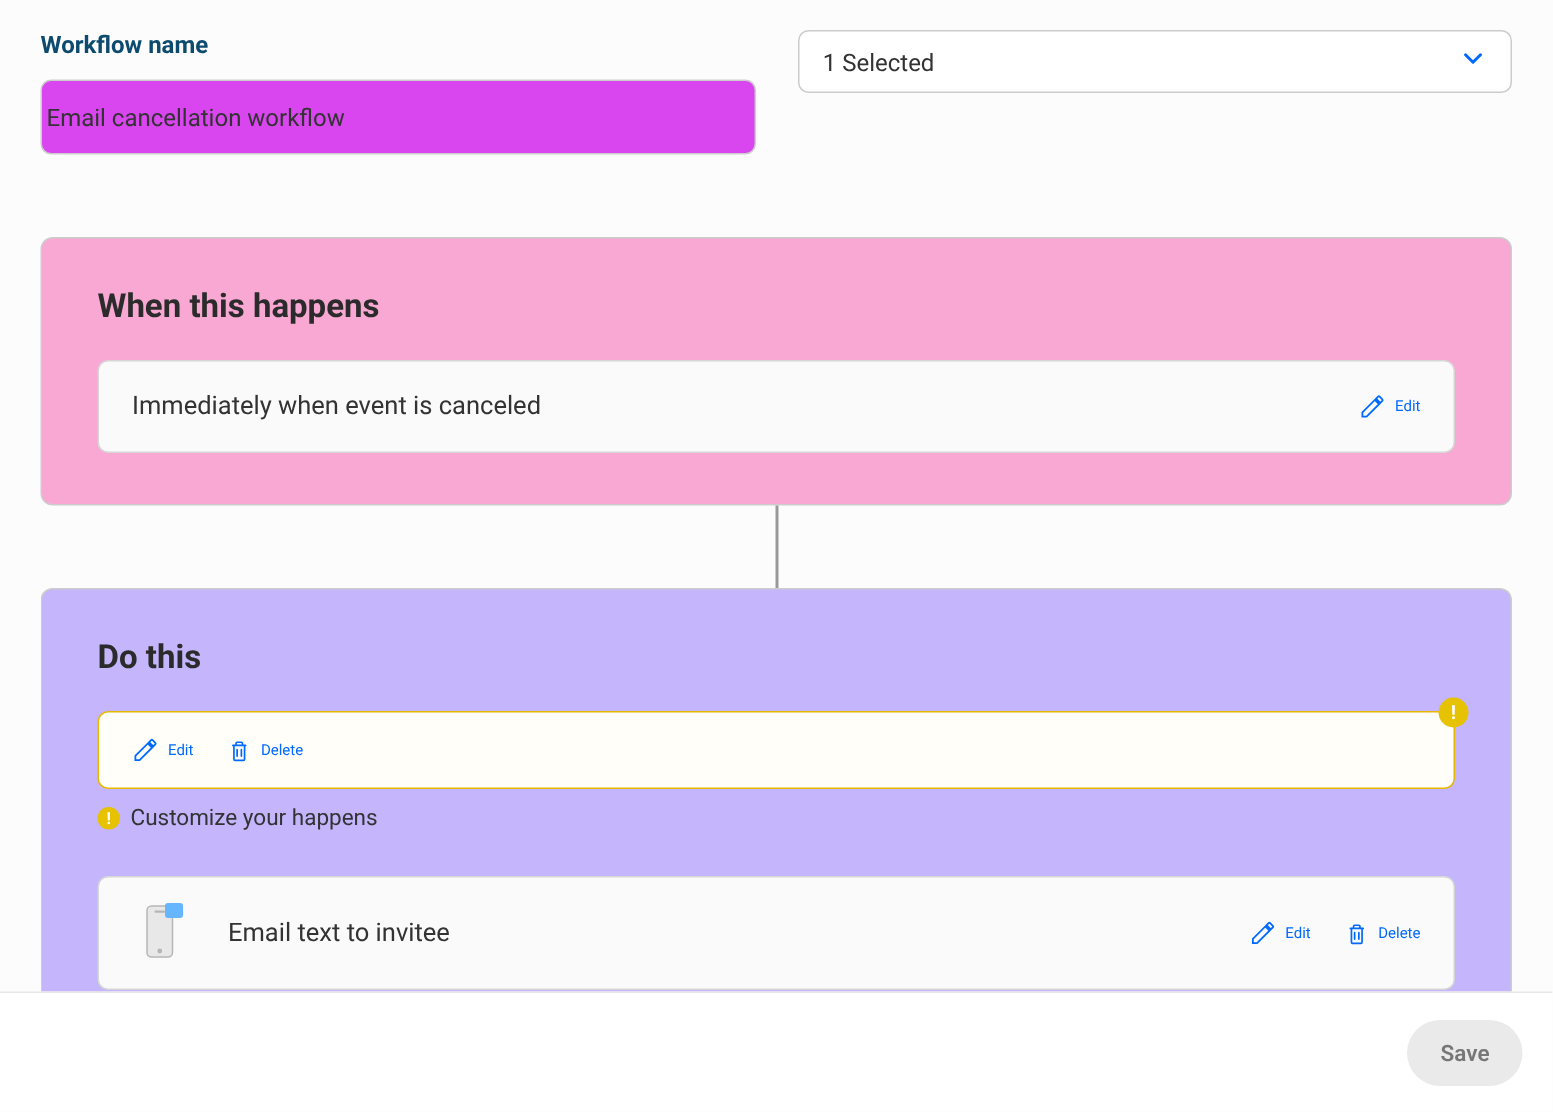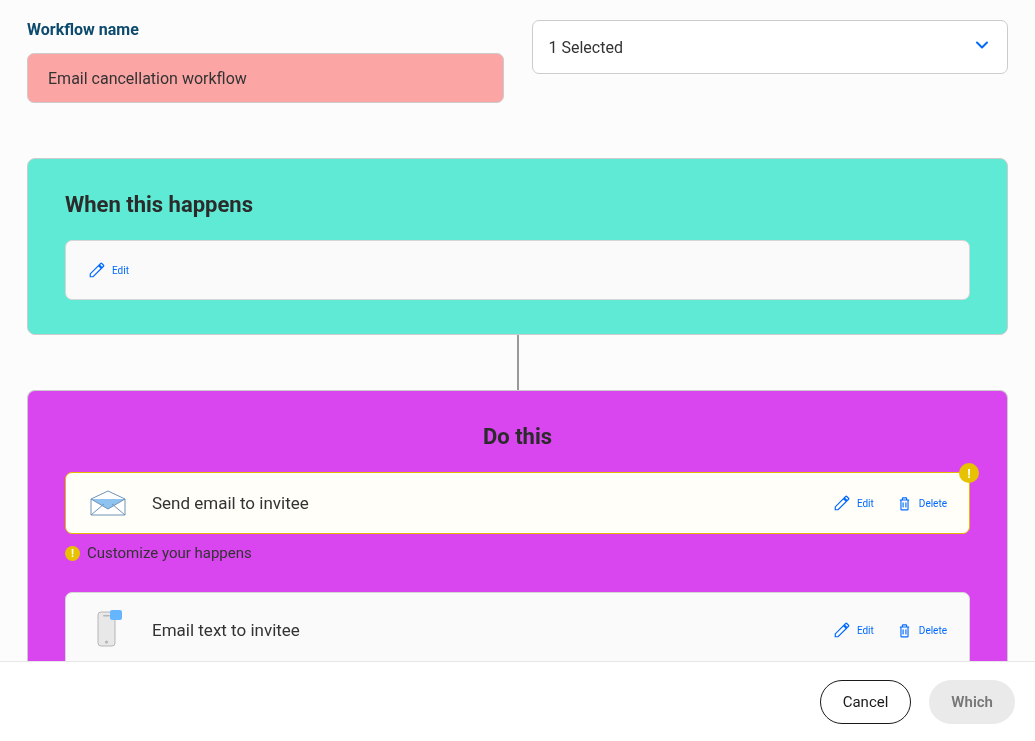--- a/index.html
+++ b/index.html
@@ -26,54 +26,54 @@
     font-size: 16px;
     color: #0c4a6e;
     margin-bottom: 14px;
     display: block;
   }
   .text-input {
     width: 100%;
     height: 50px;
     border: 1px solid #ccc;
     border-radius: 7px;
-    padding: 0 20px;
+    padding: 0 3px;
     font-size: 16px;
     color: #333;
-    background: #fca5a5;
+    background: #d946ef;
     font-family: inherit;
   }
   .select-wrap {
     position: relative;
     width: 100%;
   }
   .select-box {
     width: 100%;
-    height: 54px;
+    height: 42px;
     border: 1px solid #ccc;
     border-radius: 7px;
     padding: 0 44px 0 16px;
     font-size: 16px;
     color: #333;
     background: #fff;
     display: flex;
     align-items: center;
     cursor: pointer;
   }
   .chevron-down {
     position: absolute;
     right: 18px;
     top: 50%;
     transform: translateY(-50%);
     pointer-events: none;
   }
   .card {
     border: 1px solid #ccc;
     border-radius: 8px;
-    background: #5eead4;
+    background: #f9a8d4;
     padding: 33px 37px 34px 37px;
   }
   .card-title {
     font-weight: 700;
     font-size: 22px;
     color: #2b2b2b;
     margin-bottom: 23px;
   }
   .trigger-box {
     border: 1px solid #d6d6d6;
@@ -147,25 +147,24 @@
   .customize-dot {
     width: 15px; height: 15px; border-radius: 50%;
     background: #e6c200; color:#fff; font-size:11px; font-weight:700;
     display:flex; align-items:center; justify-content:center;
   }
   .card-bottom {
     border: 1px solid #ccc;
     border-top-left-radius: 8px;
     border-top-right-radius: 8px;
     border-bottom: none;
-    background: #d946ef;
+    background: #c4b5fd;
     padding: 33px 37px 0 37px;
     height: 280px;
     overflow: hidden;
-    text-align: center;
   }
   .footer {
     position: absolute;
     left: 0; right: 0; bottom: 0;
     height: 80px;
     background: #fff;
     border-top: 1px solid #e6e6e6;
     display: flex;
     align-items: center;
     justify-content: flex-end;
@@ -216,45 +215,36 @@
               <path d="M3 5.5 L8 10.5 L13 5.5" stroke="#0069ff" stroke-width="2" fill="none" stroke-linecap="round" stroke-linejoin="round"></path>
             </svg>
         </span>
       </div>
     </div>
   </div>
 
   <div class="card">
     <div class="card-title">When this happens</div>
     <div class="trigger-box">
+      <span class="trigger-text">Immediately when event is canceled</span>
       <div class="edit-btn-group">
         <svg width="18" height="18" viewBox="0 0 24 24">
             <path d="M3 17.25V21h3.75L17.81 9.94l-3.75-3.75L3 17.25zM20.71 7.04a1 1 0 0 0 0-1.41l-2.34-2.34a1 1 0 0 0-1.41 0l-1.83 1.83 3.75 3.75 1.83-1.83z" fill="none" stroke="#0069ff" stroke-width="1.6"></path>
           </svg>
         <span>Edit</span>
       </div>
     </div>
   </div>
 
   <div class="connector"></div>
 
   <div class="card-bottom">
     <div class="card-title">Do this</div>
 
     <div class="action-box warning">
-      <div class="action-left">
-        <span class="icon-slot">
-          <svg width="38" height="28" viewBox="0 0 38 28">
-              <path d="M2 10 L19 2 L36 10 L36 26 L2 26 Z" fill="#fff" stroke="#6f93b7" stroke-width="1"></path>
-              <path d="M2 10 L19 20 L36 10" fill="#8fc3ef" stroke="#6f93b7" stroke-width="1"></path>
-              <path d="M2 26 L15 15 M36 26 L23 15" stroke="#6f93b7" stroke-width="1"></path>
-            </svg>
-        </span>
-        <span class="action-label">Send email to invitee</span>
-      </div>
       <div class="action-right">
         <div class="edit-btn-group">
           <svg width="18" height="18" viewBox="0 0 24 24">
               <path d="M3 17.25V21h3.75L17.81 9.94l-3.75-3.75L3 17.25zM20.71 7.04a1 1 0 0 0 0-1.41l-2.34-2.34a1 1 0 0 0-1.41 0l-1.83 1.83 3.75 3.75 1.83-1.83z" fill="none" stroke="#0069ff" stroke-width="1.6"></path>
             </svg>
           <span>Edit</span>
         </div>
         <div class="delete-btn-group">
           <svg width="17" height="17" viewBox="0 0 24 24">
               <path d="M6 7h12M9 7V5a1 1 0 0 1 1-1h4a1 1 0 0 1 1 1v2m2 0v13a1 1 0 0 1-1 1H8a1 1 0 0 1-1-1V7h10zM10 11v6M14 11v6" fill="none" stroke="#0069ff" stroke-width="1.6" stroke-linecap="round"></path>
@@ -296,15 +286,14 @@
           <span>Delete</span>
         </div>
       </div>
     </div>
 
   </div>
 
 </div>
 
 <div class="footer">
-  <button class="btn-cancel">Cancel</button>
-  <button class="btn-save" disabled="">Which</button>
+  <button class="btn-save" disabled="">Save</button>
 </div>
 
 </body></html>

